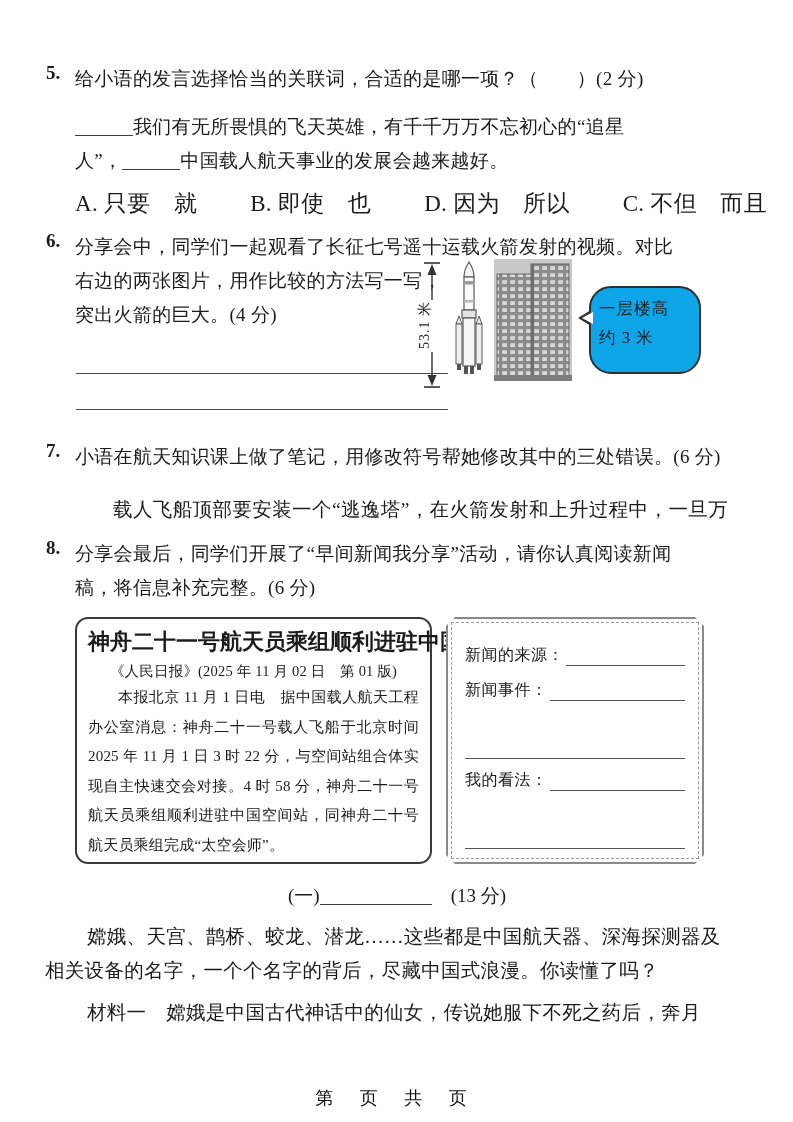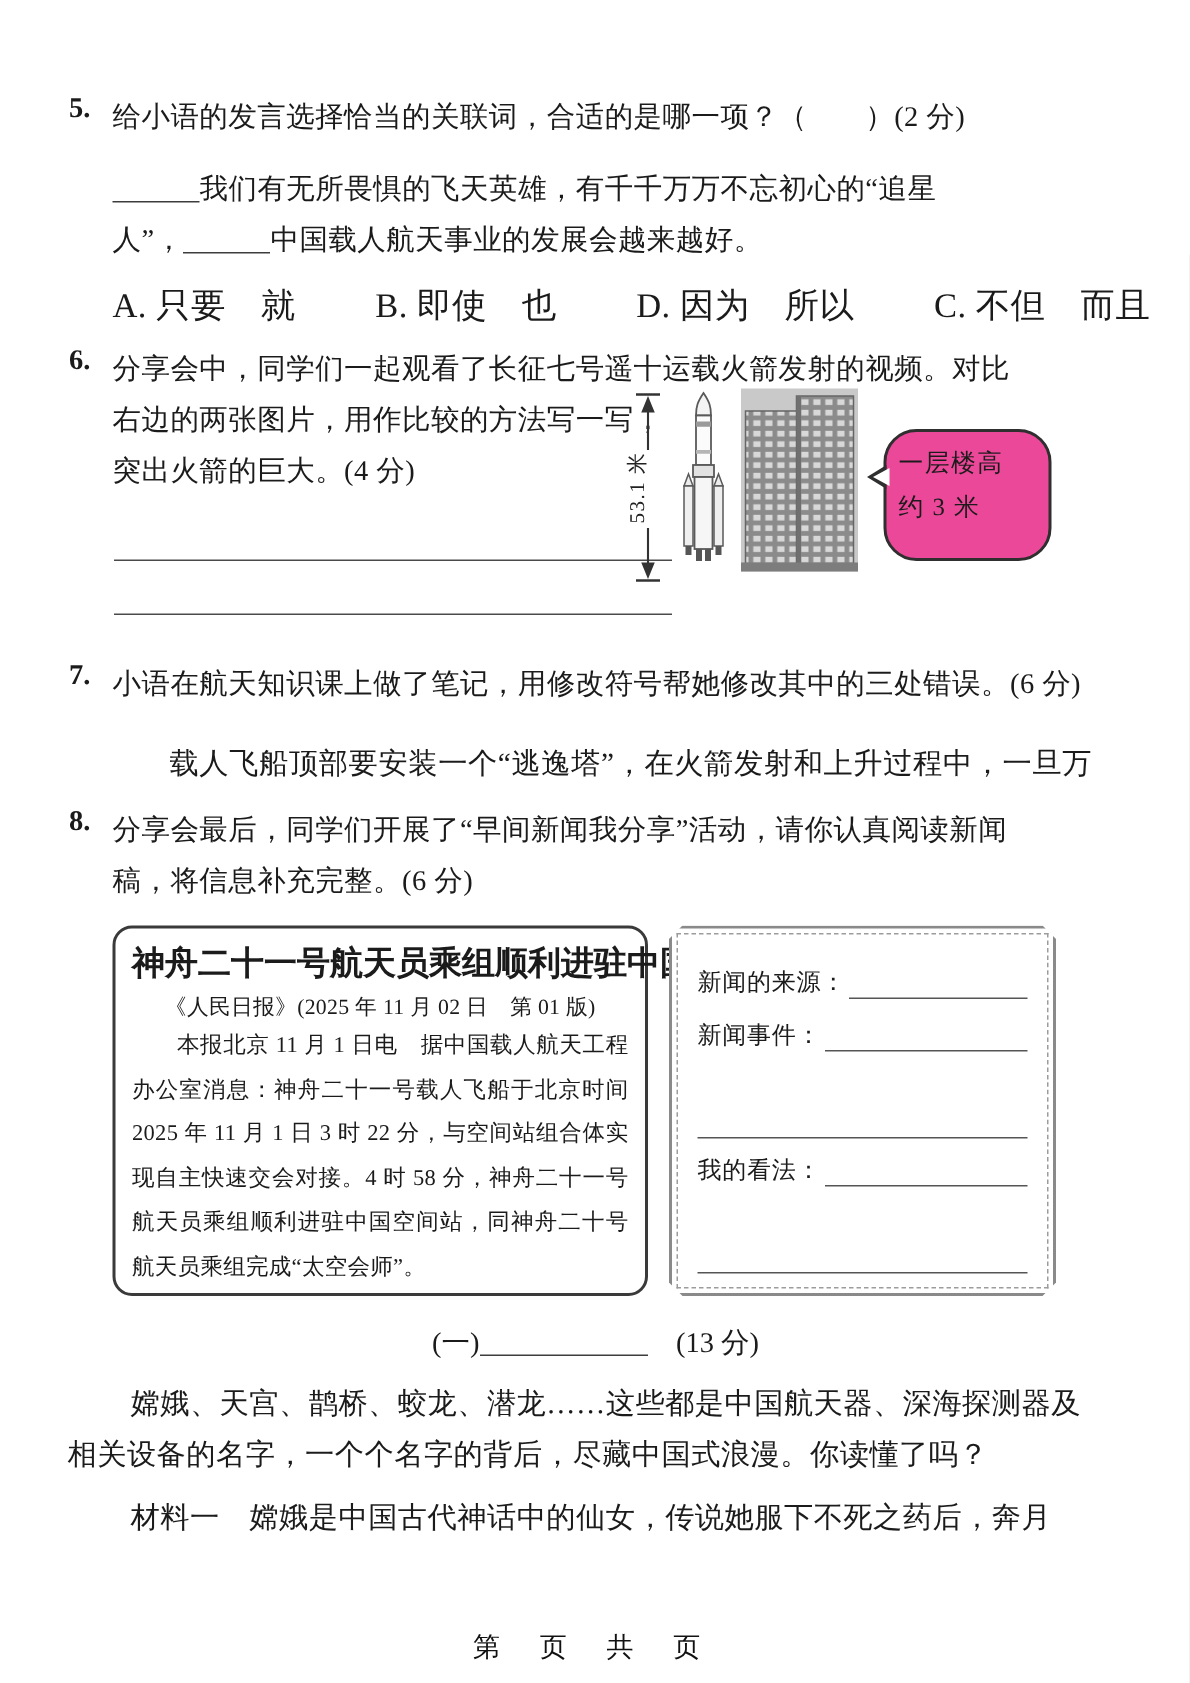--- a/index.html
+++ b/index.html
@@ -40,21 +40,21 @@
   }
   .dim{position:relative;width:30px;height:130px;margin-top:2px;}
   .dim-label{
     position:absolute;top:56px;left:-16px;
     transform:rotate(-90deg);transform-origin:center;
     font-size:14px;white-space:nowrap;letter-spacing:1px;color:#222;
   }
   .rocket{margin:2px 6px 0 4px;}
   .bubble{
     position:relative;width:92px;height:72px;
-    border:2px solid #2f2f2f;border-radius:22px;background:#ec4899;
+    border:2px solid #2f2f2f;border-radius:22px;background:#0ea5e9;
     margin:28px 0 0 16px;padding:6px 8px;
     font-size:16.5px;line-height:29px;letter-spacing:1px;
   }
   .bubble::before{
     content:"";position:absolute;left:-13px;top:22px;
     border-top:8px solid transparent;border-bottom:8px solid transparent;
     border-right:13px solid #2f2f2f;
   }
   .bubble::after{
     content:"";position:absolute;left:-9px;top:24px;

